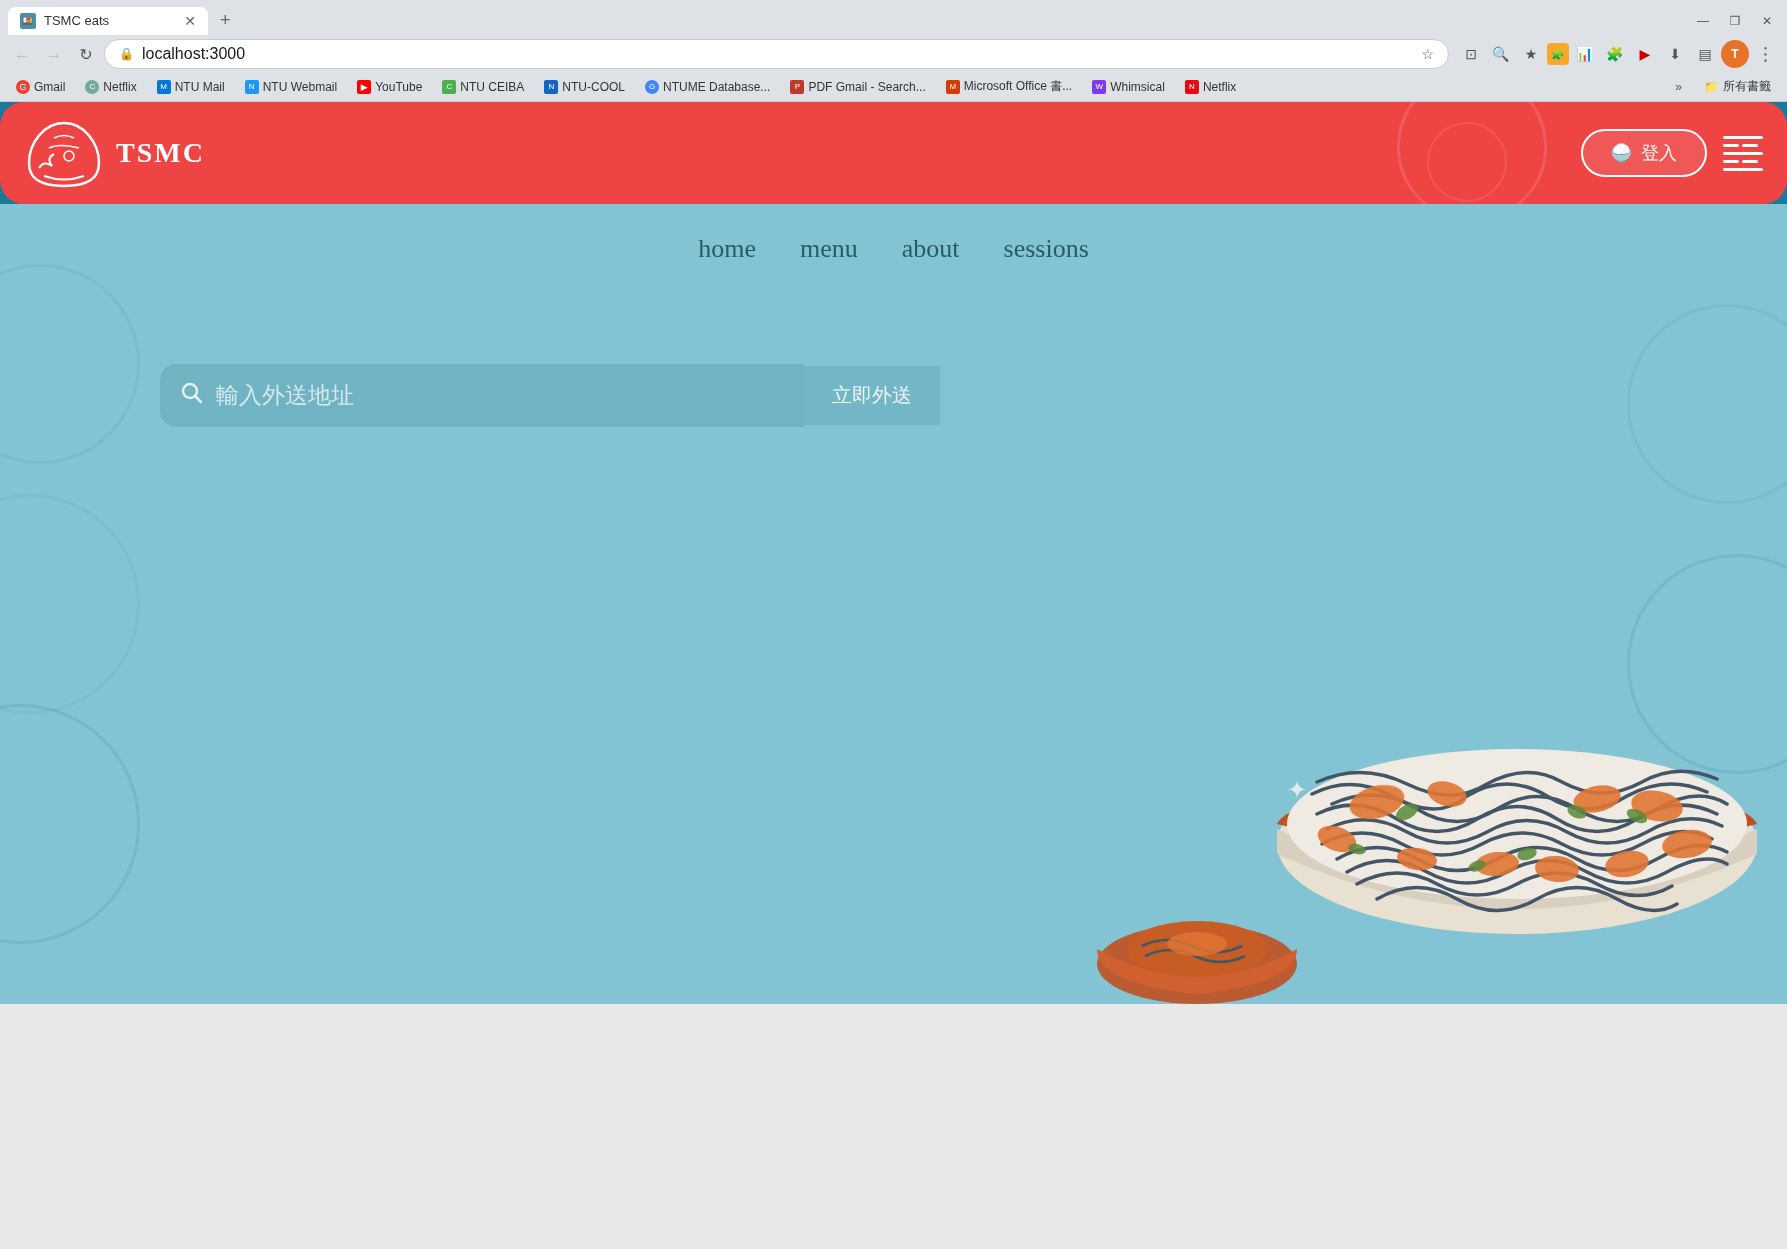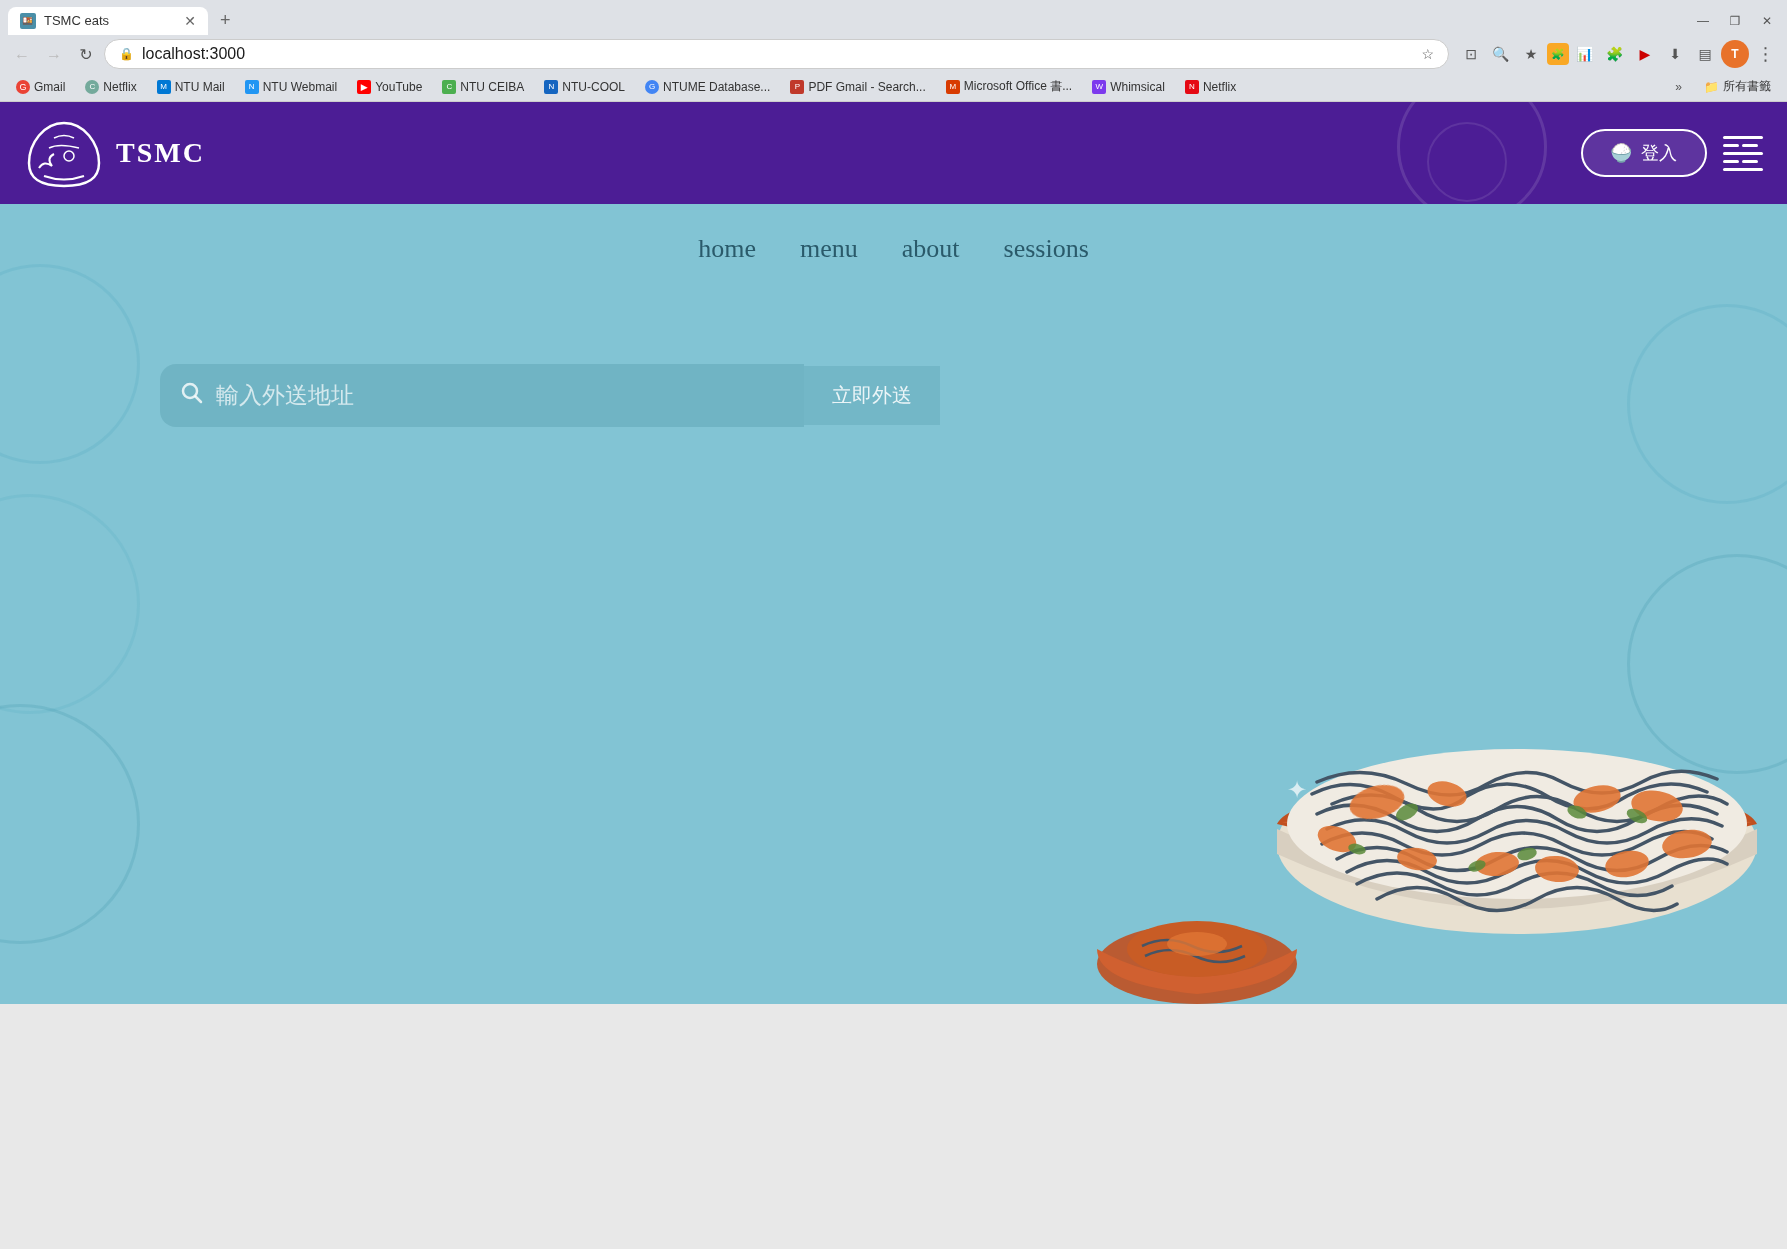--- a/index.html
+++ b/index.html
@@ -512,21 +512,21 @@
     </div>
     <div class="bookmark-item" style="margin-left:4px;">
       <span>📁</span>
       <span>所有書籤</span>
     </div>
   </div>
 </div>
 
 <div class="website">
 
-  <div class="site-header" style="background:#4c1d95; position:relative; overflow:hidden;">
+  <div class="site-header" style="background:#ef4444; position:relative; overflow:hidden;border-radius:24px;">
 
     <div style="position:absolute;right:240px;top:-30px;width:150px;height:150px;border:3px solid rgba(255,255,255,0.12);border-radius:50%;pointer-events:none;"></div>
     <div style="position:absolute;right:280px;top:20px;width:80px;height:80px;border:2px solid rgba(255,255,255,0.1);border-radius:50%;pointer-events:none;"></div>
 
     <div class="site-logo-area">
 
       <div class="site-logo">
         <svg width="80" height="70" viewBox="0 0 80 70" fill="none" xmlns="http://www.w3.org/2000/svg">
 
           <path d="M40 5 C20 5, 5 25, 5 45 C5 60, 15 68, 40 68 C65 68, 75 60, 75 45 C75 25, 60 5, 40 5Z" fill="none" stroke="white" stroke-width="2.5"></path>

